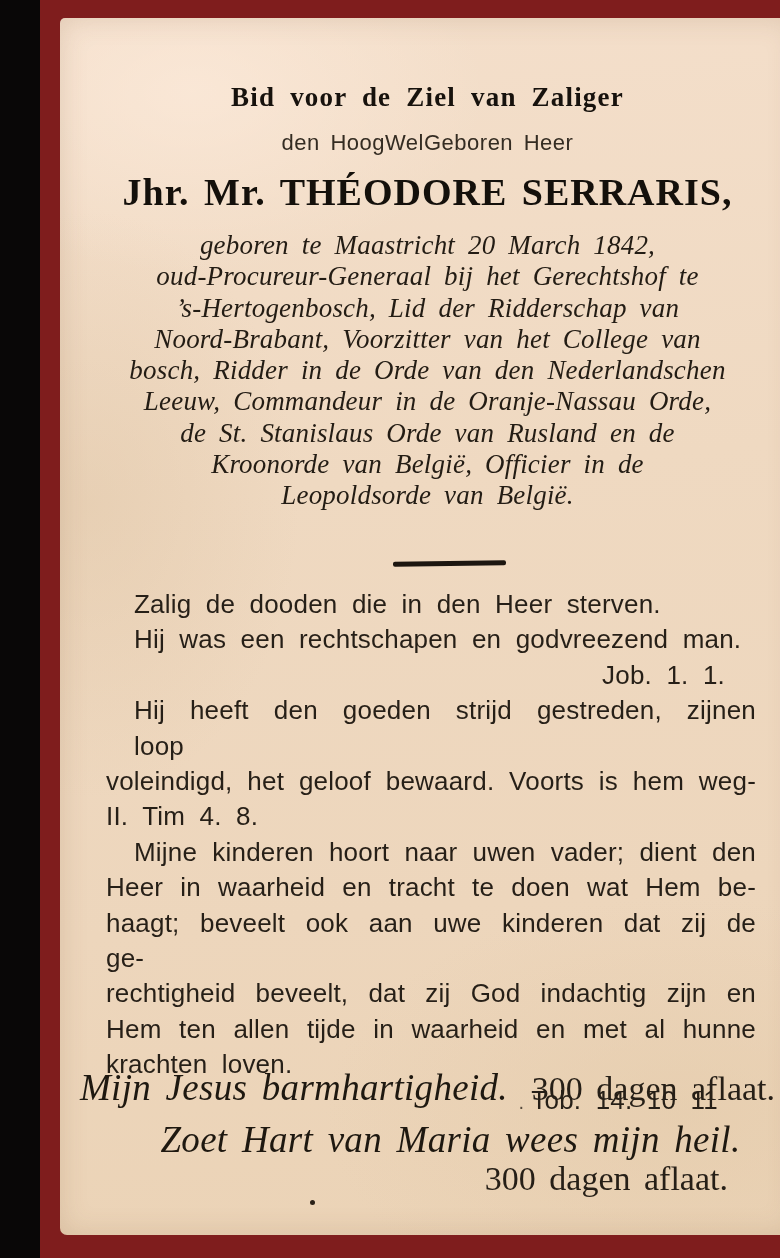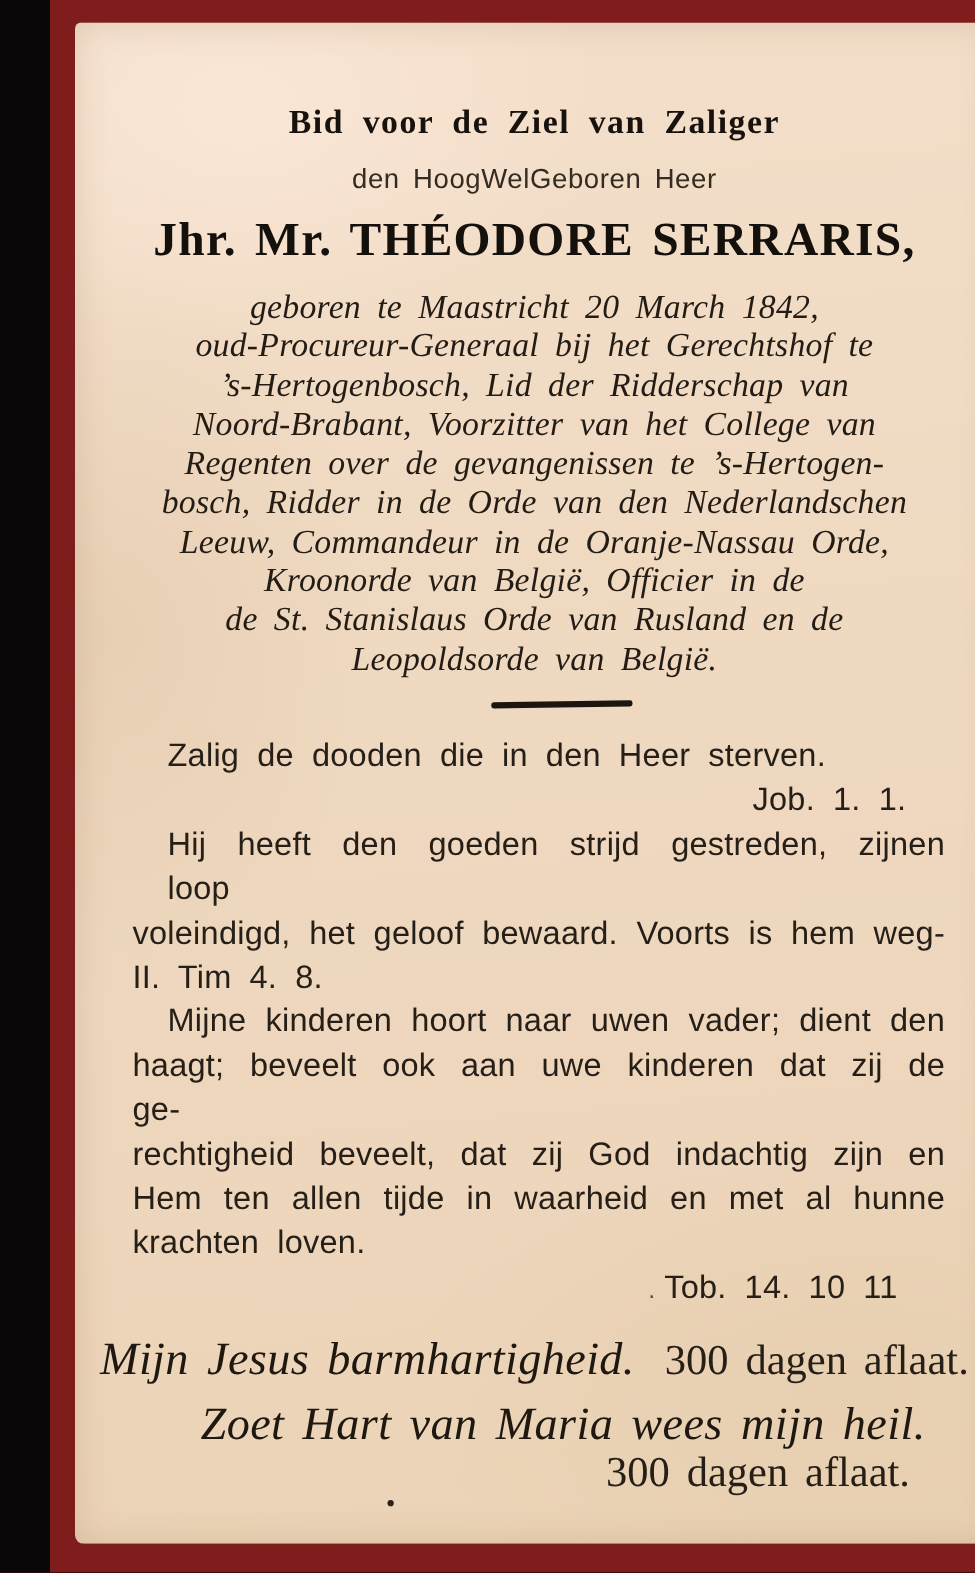--- a/index.html
+++ b/index.html
@@ -59,39 +59,40 @@
 
     <div class="h1">Bid voor de Ziel van Zaliger</div>
     <div class="h2">den HoogWelGeboren Heer</div>
     <div class="name">Jhr. Mr. THÉODORE SERRARIS,</div>
 
     <div class="cred">
       <div>geboren te Maastricht 20 March 1842,</div>
       <div>oud-Procureur-Generaal bij het Gerechtshof te</div>
       <div>’s-Hertogenbosch, Lid der Ridderschap van</div>
       <div>Noord-Brabant, Voorzitter van het College van</div>
-      <div>Regenten over de gevangenissen te ’s-Hertogen-</div>
       <div>bosch, Ridder in de Orde van den Nederlandschen</div>
       <div>Leeuw, Commandeur in de Oranje-Nassau Orde,</div>
+      <div>de St. Stanislaus Orde van Rusland en de</div>
       <div>Kroonorde van België, Officier in de</div>
-      <div>de St. Stanislaus Orde van Rusland en de</div>
       <div>Leopoldsorde van België.</div>
     </div>
 
     <div class="divider"></div>
 
     <div class="body">
       <div class="ind">Zalig de dooden die in den Heer sterven.</div>
+      <div class="ind">Hij was een rechtschapen en godvreezend man.</div>
       <div class="cite-right cite-job">Job. 1. 1.</div>
       <div class="ind jline">Hij heeft den goeden strijd gestreden, zijnen loop</div>
       <div class="jline">voleindigd, het geloof bewaard. Voorts is hem weg-</div>
       <div class="split">
         <span>II. Tim 4. 8.</span>
       </div>
       <div class="ind jline">Mijne kinderen hoort naar uwen vader; dient den</div>
+      <div class="jline">Heer in waarheid en tracht te doen wat Hem be-</div>
       <div class="jline">haagt; beveelt ook aan uwe kinderen dat zij de ge-</div>
       <div class="jline">rechtigheid beveelt, dat zij God indachtig zijn en</div>
       <div class="jline">Hem ten allen tijde in waarheid en met al hunne</div>
       <div>krachten loven.</div>
       <div class="cite-right cite-tob"><span class="mark">.</span><span>Tob. 14. 10 11</span></div>
     </div>
 
     <div class="indul1">
       <span class="it">Mijn Jesus barmhartigheid.</span>
       <span class="sansnote">300 dagen aflaat.</span>

